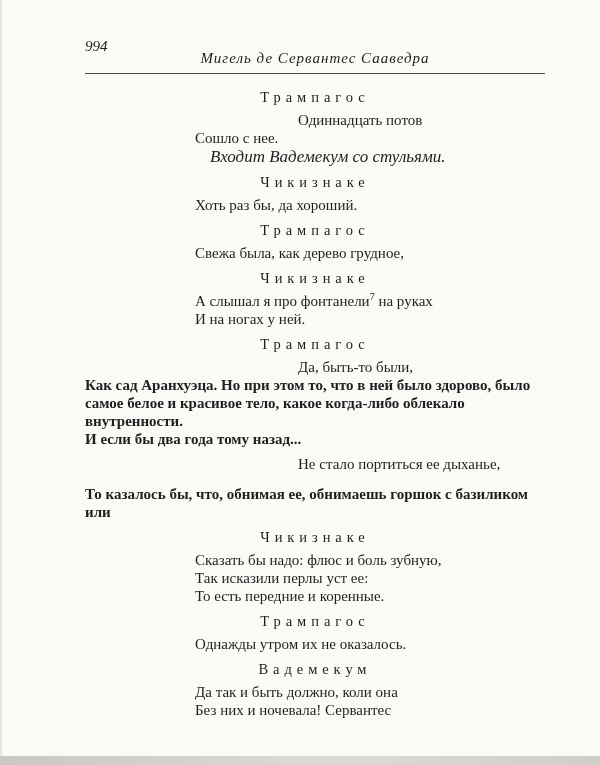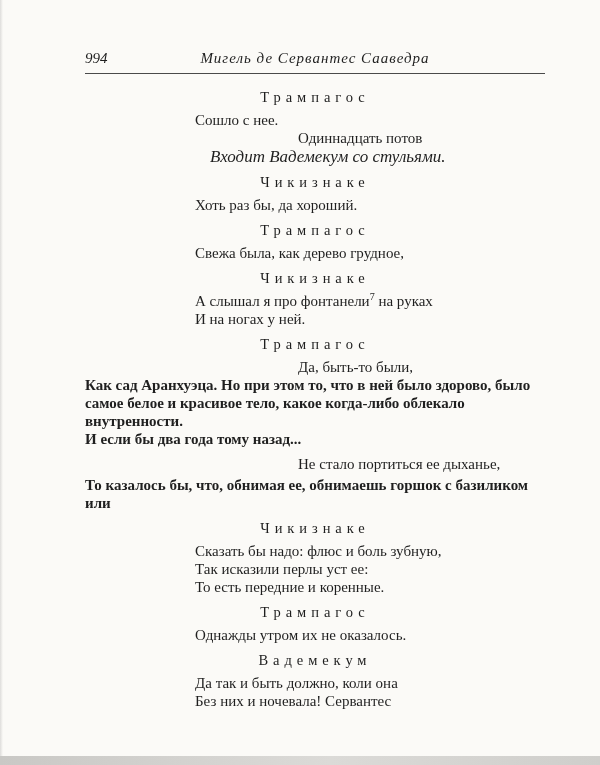--- a/index.html
+++ b/index.html
@@ -25,36 +25,36 @@
     font-style: italic;
     font-size: 15px;
     padding-bottom: 6px;
     border-bottom: 1px solid #4a4a4a;
     margin-bottom: 14px;
     text-align: center;
   }
   .page-number {
     position: absolute;
     left: 0;
-    bottom: 6px;
+    bottom: 18px;
     font-style: italic;
   }
   .running-title {
     letter-spacing: 1px;
   }
 
   .line {
     font-size: 15px;
     line-height: 18px;
     white-space: nowrap;
   }
   .prose { margin-left: 0; white-space: normal; font-weight: bold; }
   .verse { margin-left: 110px; }
   .verse-cont { margin-left: 213px; }
-  .prose + .verse-cont { margin-top: 7px; margin-bottom: 3px; font-family: Liberation Serif, serif; }
+  .prose + .verse-cont { margin-top: 7px; margin-bottom: 12px; font-family: Liberation Serif, serif; }
   .speaker {
     text-align: center;
     letter-spacing: 0.34em;
     font-size: 14.5px;
     margin-top: 7px;
     margin-bottom: 5px;
     white-space: nowrap;
   }
   .stage {
     margin-left: 125px;
@@ -92,22 +92,22 @@
 <div class="page">
   <div class="content">
 
     <header class="running-head">
       <span class="page-number">994</span>
       <span class="running-title">Мигель де Сервантес Сааведра</span>
     </header>
 
     <section id="text-block">
         <div class="line speaker"><span>Трампагос</span></div>
+        <div class="line verse-cont"><span>Одиннадцать потов</span></div>
         <div class="line verse"><span>Сошло с нее.</span></div>
-        <div class="line verse-cont"><span>Одиннадцать потов</span></div>
         <div class="line stage"><span>Входит Вадемекум со стульями.</span></div>
         <div class="line speaker"><span>Чикизнаке</span></div>
         <div class="line verse"><span>Хоть раз бы, да хороший.</span></div>
         <div class="line speaker"><span>Трампагос</span></div>
         <div class="line verse"><span>Свежа была, как дерево грудное,</span></div>
         <div class="line speaker"><span>Чикизнаке</span></div>
         <div class="line verse"><span>А слышал я про фонтанели</span><sup>7</sup><span> на руках</span></div>
         <div class="line verse"><span>И на ногах у ней.</span></div>
         <div class="line speaker"><span>Трампагос</span></div>
         <div class="line verse-cont"><span>Да, быть-то были,</span></div>

